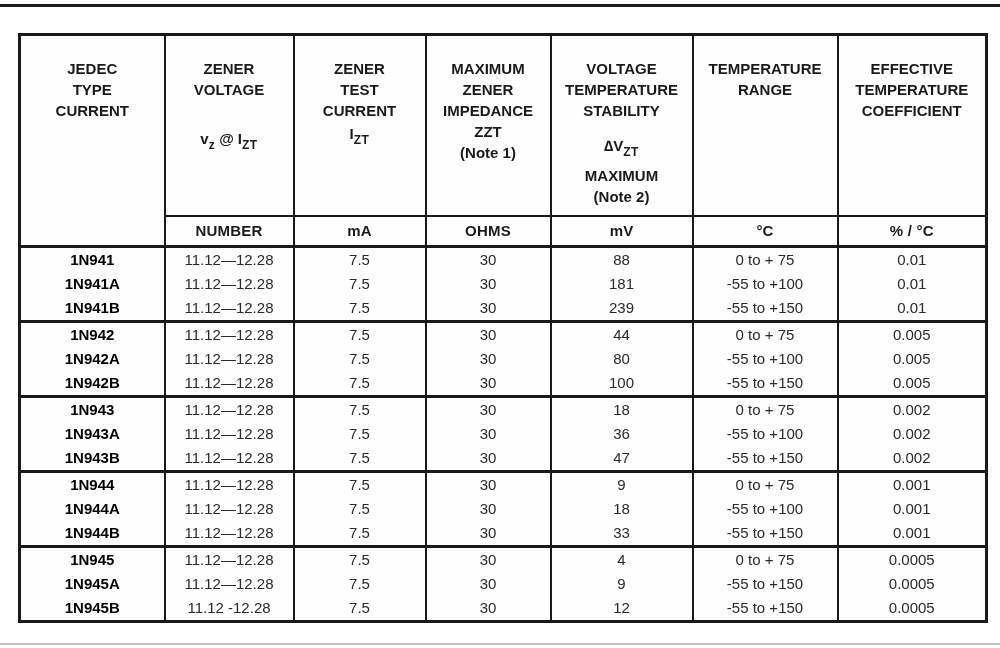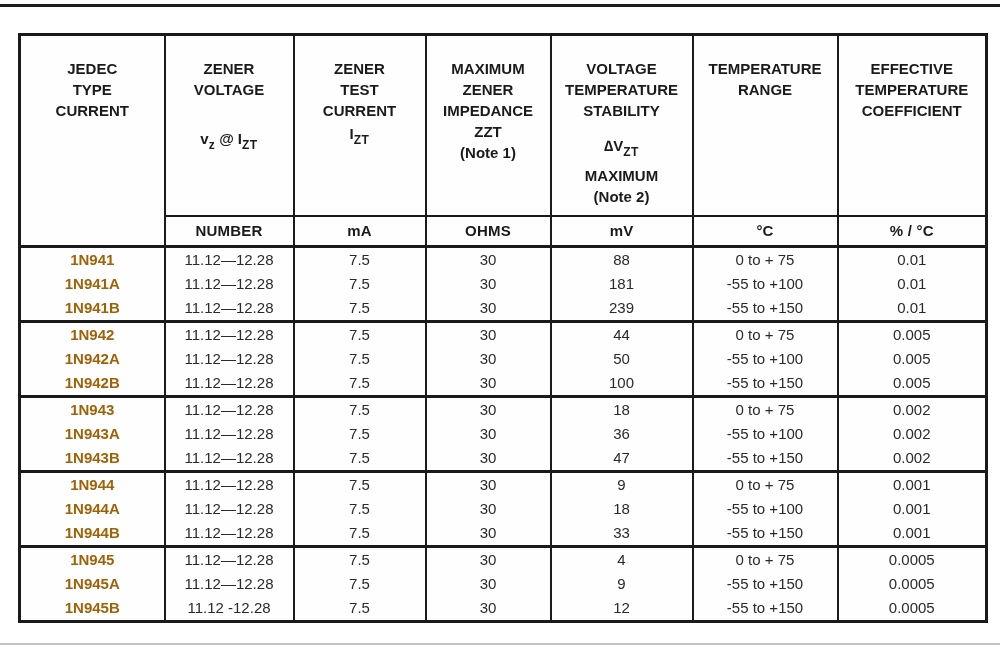--- a/index.html
+++ b/index.html
@@ -72,21 +72,21 @@
   tbody.grp td {
     text-align: center;
     vertical-align: middle;
     font-size: 15px;
     color: #2a2a2a;
     padding: 0;
     border-top: none;
     border-bottom: none;
   }
   tbody.grp tr:first-child td { border-top: 3px solid #1a1a1a; }
-  tbody.grp td.type { font-weight: bold; color: #a16207; }
+  tbody.grp td.type { font-weight: bold; color: #000000; }
 </style>
 </head>
 <body>
 
 <div class="page-rule-top"></div>
 <div class="page-rule-bottom"></div>
 
 <table class="spec">
   <colgroup>
     <col style="width:145px">
@@ -206,21 +206,21 @@
         <td>30</td>
         <td>44</td>
         <td>0 to + 75</td>
         <td>0.005</td>
       </tr>
       <tr>
         <td class="type">1N942A</td>
         <td>11.12—12.28</td>
         <td>7.5</td>
         <td>30</td>
-        <td>50</td>
+        <td>80</td>
         <td>-55 to +100</td>
         <td>0.005</td>
       </tr>
       <tr>
         <td class="type">1N942B</td>
         <td>11.12—12.28</td>
         <td>7.5</td>
         <td>30</td>
         <td>100</td>
         <td>-55 to +150</td>

